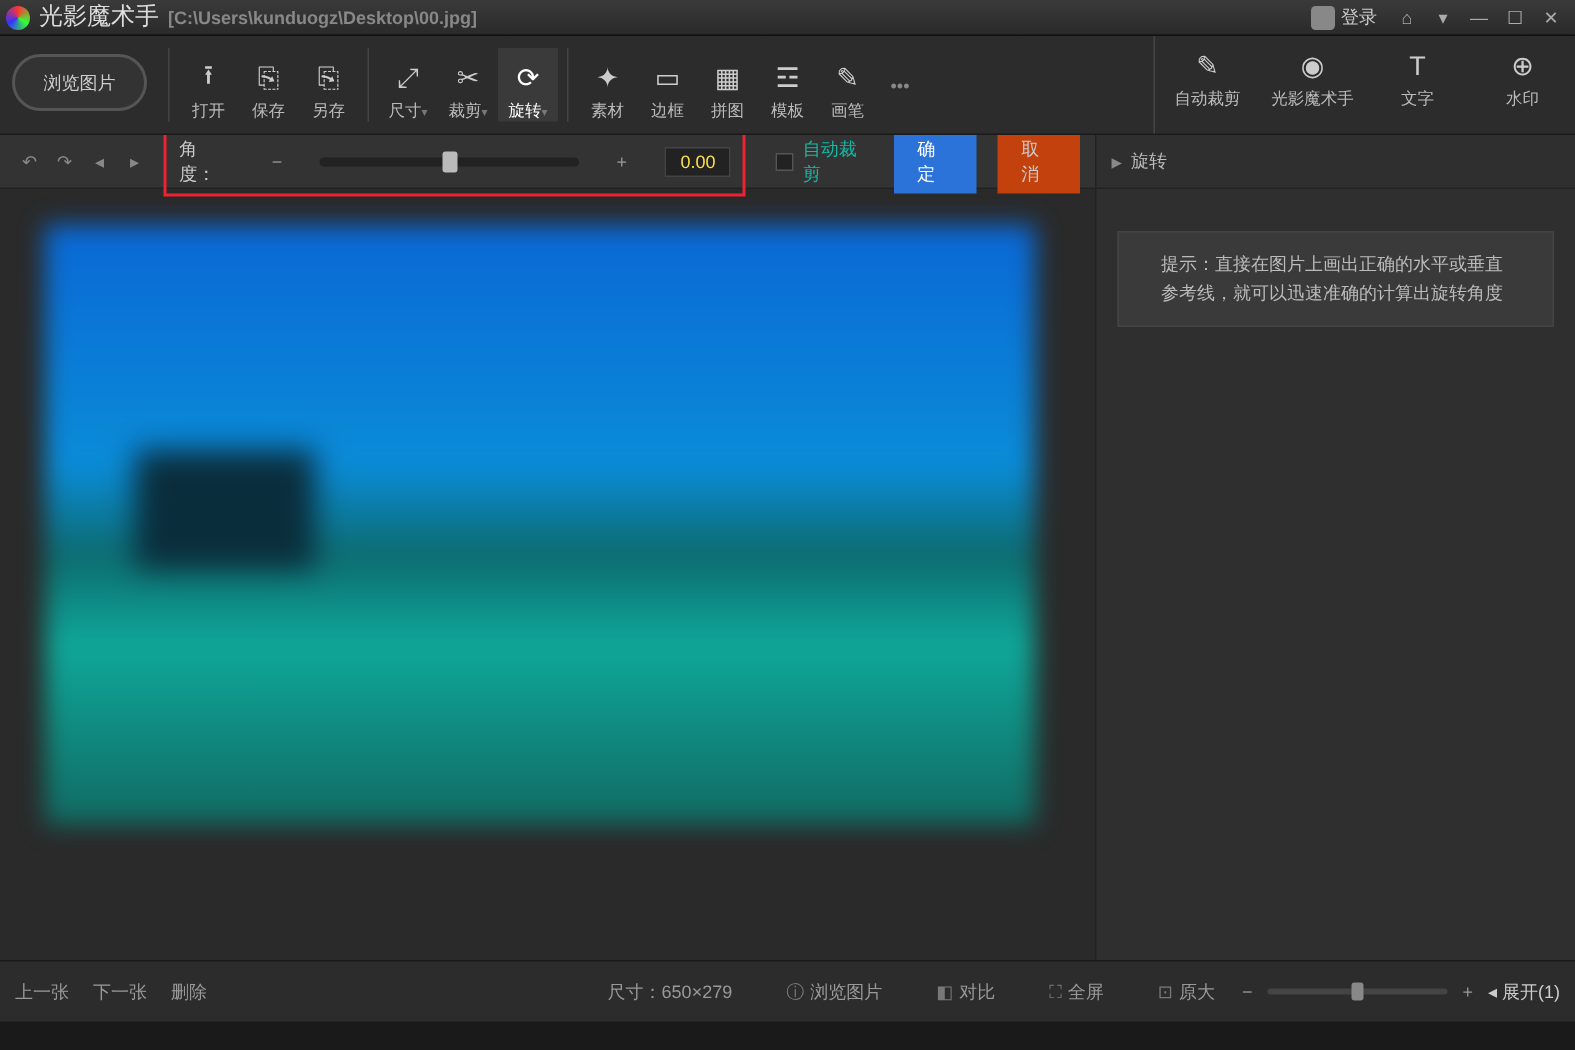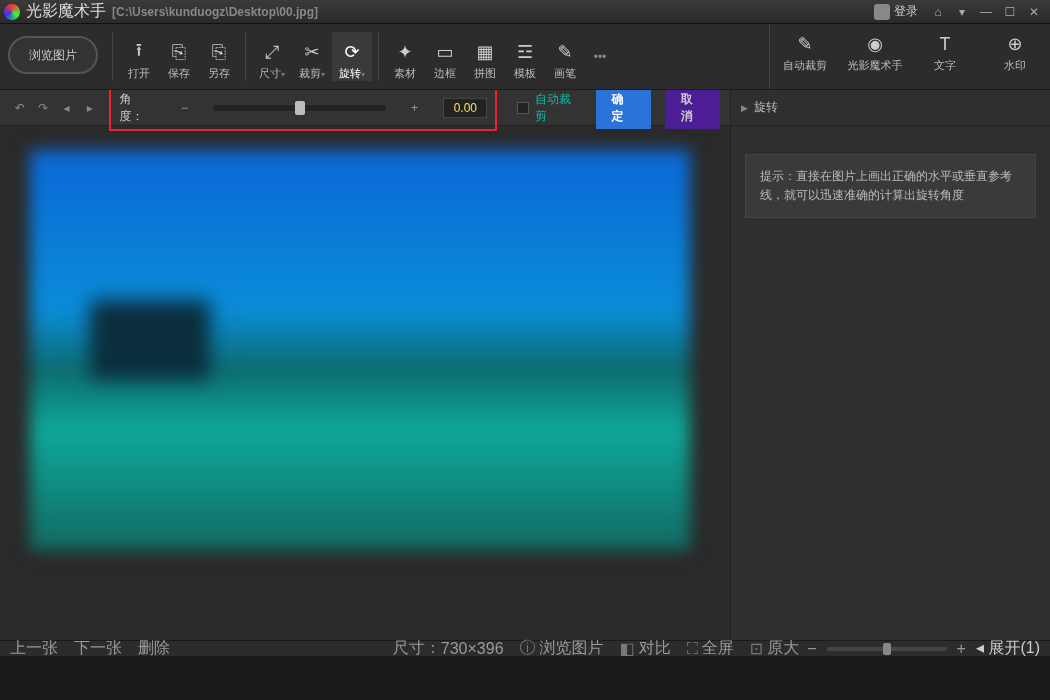--- a/index.html
+++ b/index.html
@@ -34,42 +34,42 @@
 .secbar{height:36px; background:#333; display:flex; align-items:center; padding:0 10px; border-bottom:1px solid #222;}
 .secbar .histbtn{width:20px;height:20px;margin-right:4px;display:flex;align-items:center;justify-content:center;color:#888;cursor:pointer;}
 .anglebox{border:2px solid #e23; padding:4px 8px; display:flex; align-items:center; margin-left:6px;gap:15px;}
 .anglebox .albl{color:#ccc; margin-right:8px;}
 .anglebox .pm{width:16px;text-align:center;color:#999;cursor:pointer;}
 .slider{width:180px;height:6px;background:#222;border-radius:3px;position:relative;margin:0 6px;}
 .slider .thumb{position:absolute;left:50%;top:-4px;width:10px;height:14px;background:#bbb;border-radius:2px;transform:translateX(-50%);}
 .valbox{width:46px;height:20px;background:#222;border:1px solid #444;text-align:center;color:#fde047;margin-left:6px;line-height:18px;}
 .secbar .chk{width:12px;height:12px;background:#222;border:1px solid #555;margin:0 6px 0 20px;}
 .secbar .chklbl{color:#14b8a6;}
-.secbar .btn{padding:4px 16px;margin-left:14px;cursor:pointer;font-weight:bold;}
+.secbar .btn{padding:4px 16px;margin-left:14px;cursor:pointer;}
 .secbar .btn.ok{background:#2b72d9;color:#fff;}
-.secbar .btn.cancel{background:#4c1d95;color:#ccc;}
+.secbar .btn.cancel{background:#c2410c;color:#ccc;}
 
 
 .main{display:flex; height:550px;}
 .canvas{flex:1; background:#2a2a2a; position:relative; overflow:hidden;}
 .img{position:absolute; left:30px; top:60px; width:660px; height:400px; filter:blur(8px);
   background:linear-gradient(to bottom,#0a68d6 0%,#0a8cd8 40%,#0d6b6f 55%,#0fa89a 70%,#116a63 100%);}
 .img::before{content:"";position:absolute;left:60px;top:150px;width:120px;height:80px;background:#0a2d3b;filter:blur(6px);}
 
 .sidepanel{width:320px; background:#2f2f2f; border-left:1px solid #222; padding:0;}
 .sidepanel .hdr{height:36px;display:flex;align-items:center;padding:0 10px;color:#bbb;border-bottom:1px solid #222;}
 .sidepanel .hdr .tri{margin-right:6px;font-size:9px;color:#888;}
-.tip{margin:28px 14px; background:#3a3a3a; border:1px solid #444; padding:12px 14px; color:#bbb; line-height:1.6; position:relative;}
+.tip{margin:28px 14px; background:#3a3a3a; border:1px solid #444; padding:12px 28px; color:#bbb; line-height:1.6; position:relative;}
 .tip::before{content:"";position:absolute;top:-8px;left:20px;border:8px solid transparent;border-bottom-color:#3a3a3a;}
 
 
-.status{height:16px;background:#2c2c2c;display:flex;align-items:center;padding:0 10px;color:#999;border-top:1px solid #1a1a1a; font-size:16px;}
+.status{height:41px;background:#2c2c2c;display:flex;align-items:center;padding:0 10px;color:#999;border-top:1px solid #1a1a1a; font-size:12px;}
 .status .sbtn{margin-right:16px;cursor:pointer;}
 .status .sgap{flex:1;}
-.status .sitem{margin:0 8px;display:flex;align-items:center;}
+.status .sitem{margin:0 18px;display:flex;align-items:center;}
 .status .sico{margin-right:4px;opacity:.7;}
 .zoom{width:120px;height:4px;background:#444;border-radius:2px;position:relative;margin:0 10px;}
 .zoom .zt{position:absolute;left:50%;top:-4px;width:8px;height:12px;background:#888;border-radius:2px;transform:translateX(-50%);}
 .expand{color:#ccc;margin-left:10px;cursor:pointer;text-align:right;}
 </style>
 </head>
 <body>
 
 <div class="titlebar">
   <div class="logo"></div>
@@ -209,21 +209,21 @@
   </div>
 </div>
 
 <div class="status">
   <span class="sbtn">上一张</span>
   <span class="sbtn">下一张</span>
   <span class="sbtn">删除</span>
   <div class="sgap"></div>
   <span class="sitem">
     <span>尺寸：</span>
-    <span>730×396</span>
+    <span>650×279</span>
   </span>
   <span class="sitem">
       <span class="sico">ⓘ</span>
       <span>浏览图片</span>
     </span>
   <span class="sitem">
       <span class="sico">◧</span>
       <span>对比</span>
     </span>
   <span class="sitem">

